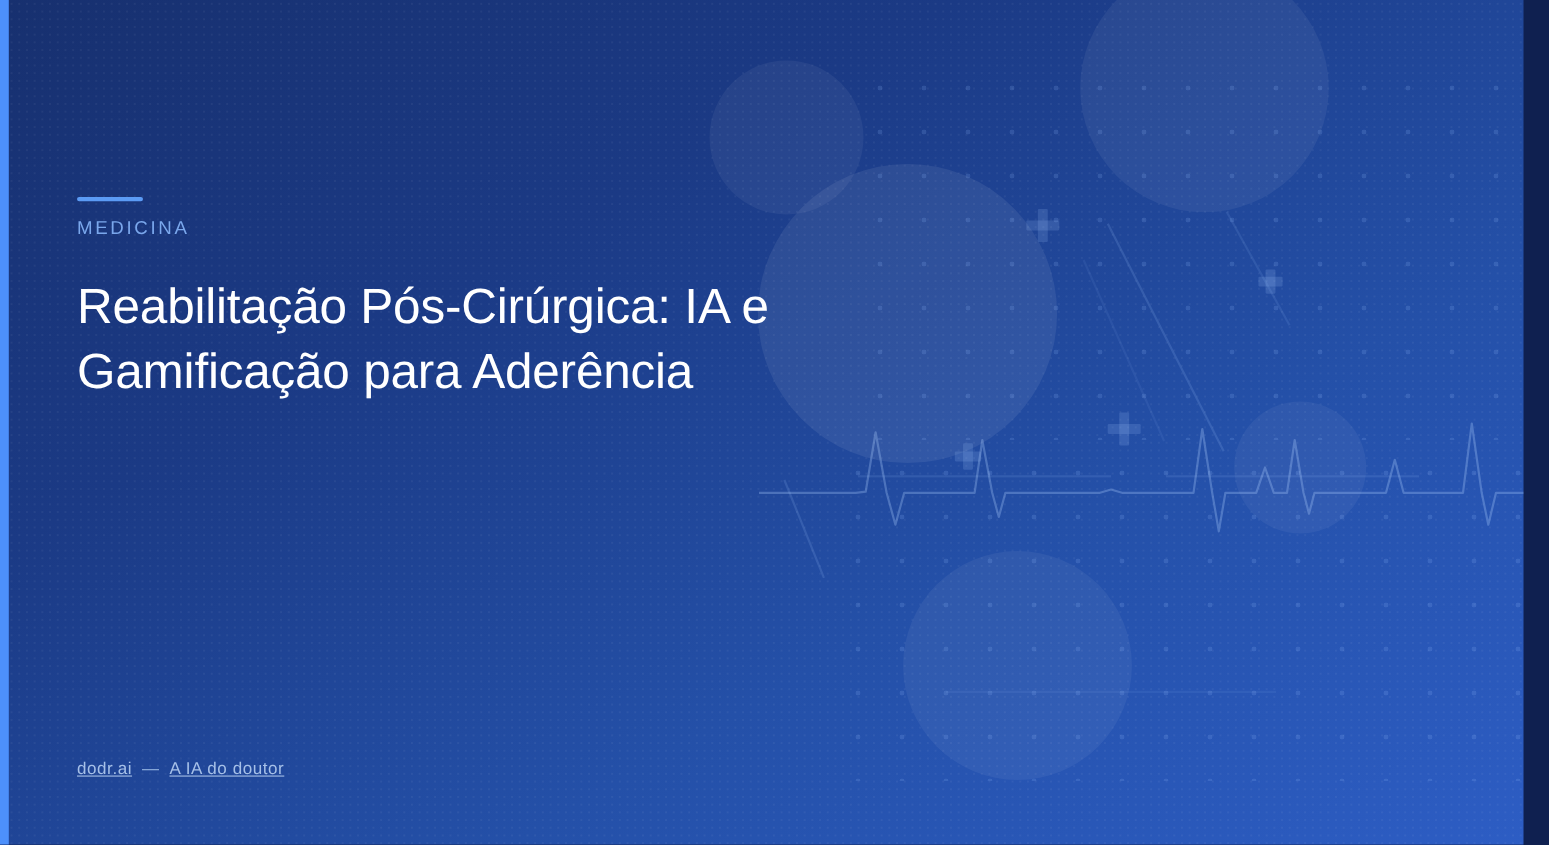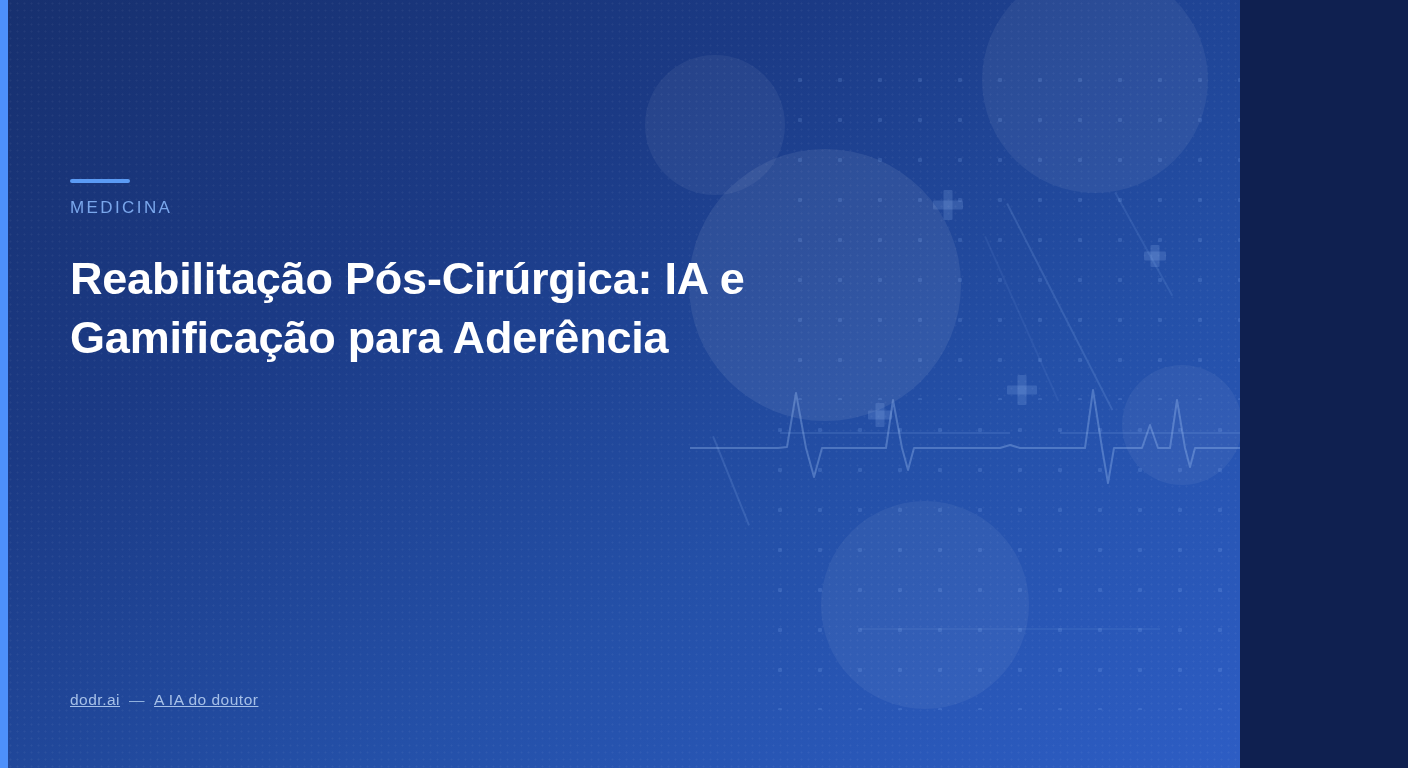--- a/index.html
+++ b/index.html
@@ -8,24 +8,25 @@
     padding: 0;
     background: #0f2050;
   }
   body {
     font-family: "Liberation Sans", sans-serif;
     -webkit-font-smoothing: antialiased;
   }
 
   #slide {
     position: relative;
-    width: 1240px;
+    width: 1361px;
     height: 768px;
     overflow: hidden;
     background: linear-gradient(150deg, #17306f 0%, #1b3a85 32%, #2450a8 66%, #2d5dc4 100%);
+    padding-left: 24px;
   }
 
   
   .layer {
     position: absolute;
     inset: 0;
     pointer-events: none;
   }
 
   
@@ -130,21 +131,21 @@
   }
 
   .title {
     position: absolute;
     top: 249px;
     left: 0;
     width: 700px;
     margin: 0;
     font-size: 45px;
     line-height: 1.32;
-    font-weight: 700;
+    font-weight: 400;
     color: #ffffff;
     letter-spacing: -0.2px;
   }
 
   .footer {
     position: absolute;
     left: 0;
     top: 691px;
     font-size: 15.5px;
     color: #a6c0e8;

